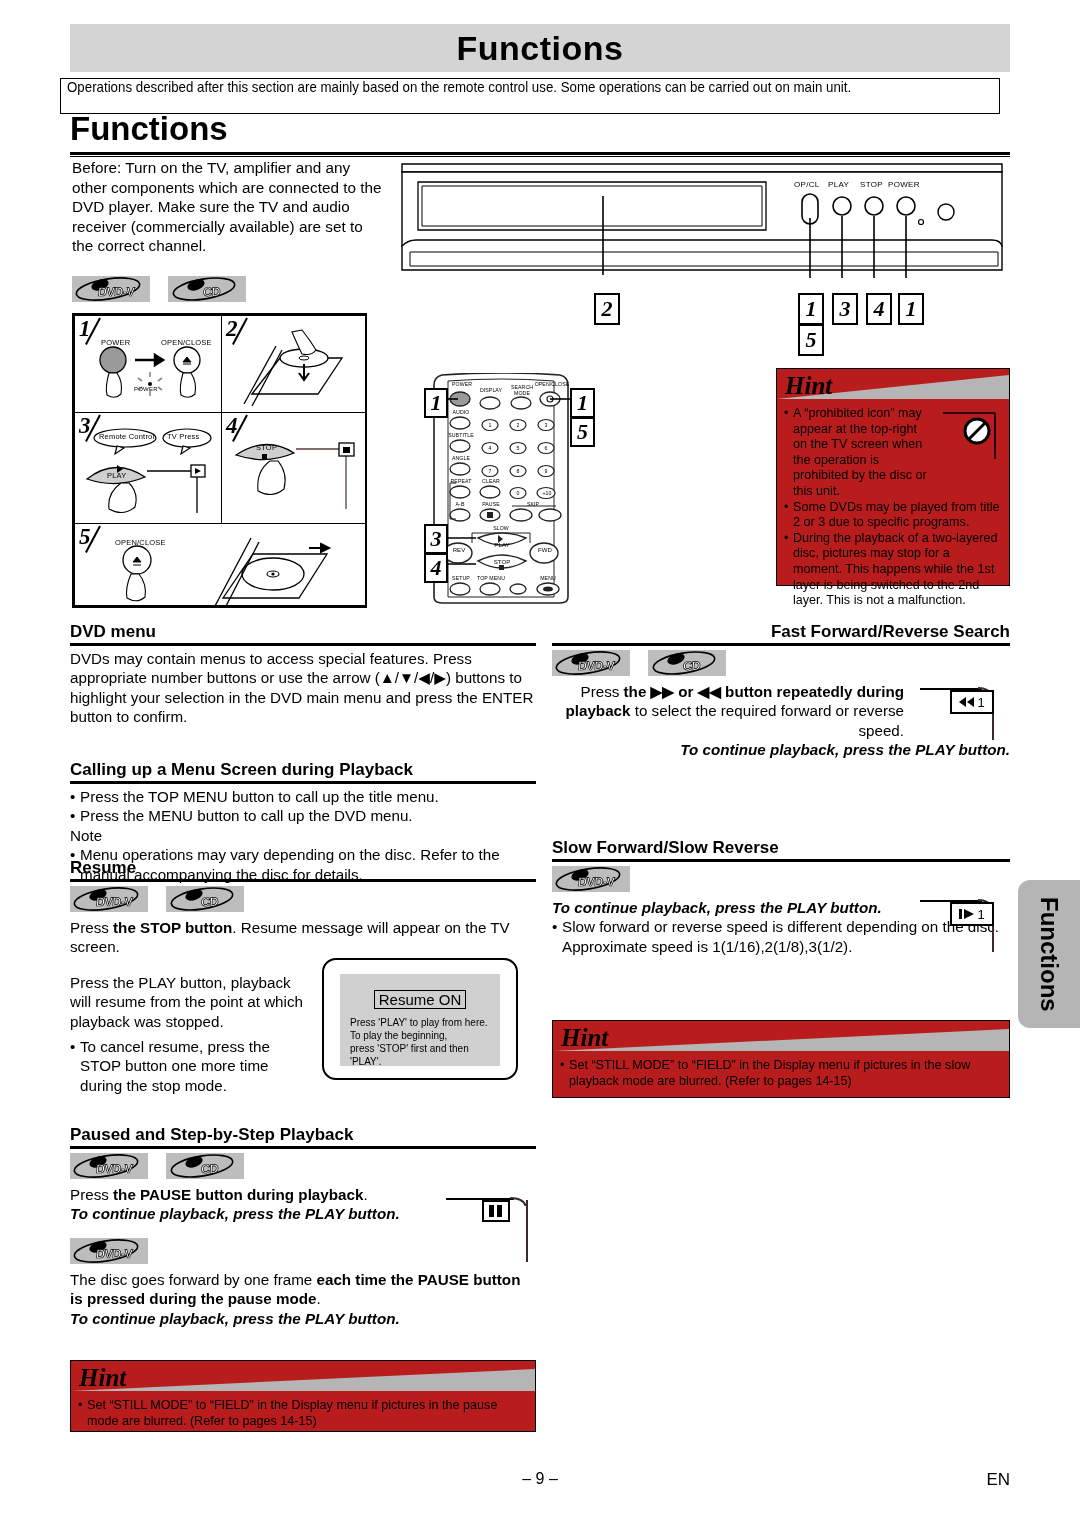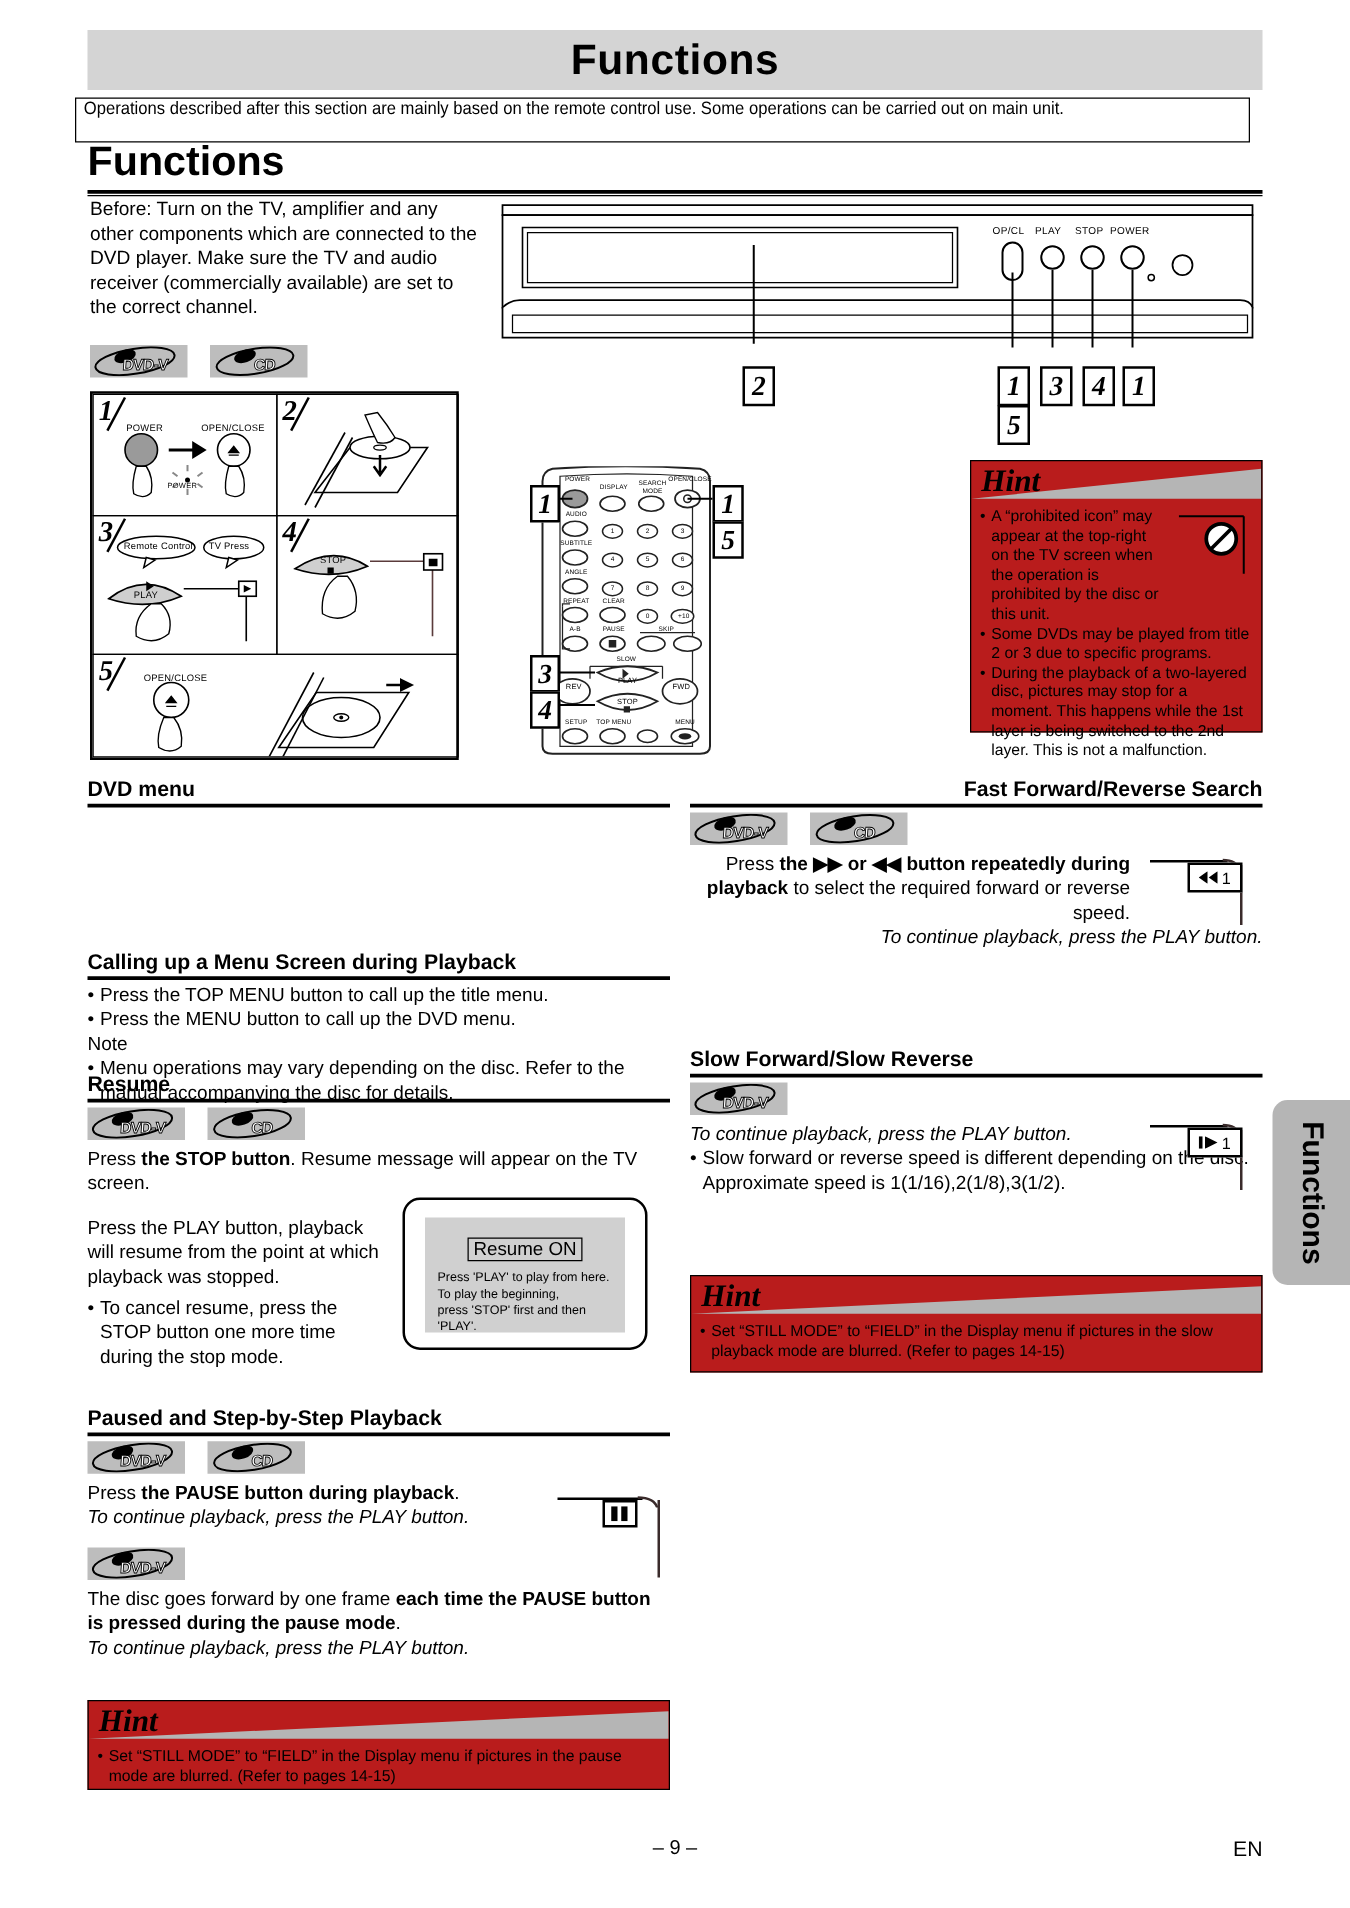--- a/index.html
+++ b/index.html
@@ -29,21 +29,21 @@
     font-size:33px; font-weight:bold;
   }
   .sect-rule {
     position:absolute; left:70px; top:152px; width:940px; height:0;
     border-top:3px solid #000; border-bottom:1px solid #000; height:5px;
   }
 
   
   .txt { font-size:15.2px; line-height:19.4px; }
   .txt b { font-weight:bold; }
-  .txt i { font-style:italic; font-weight:normal; }
+  .txt i { font-style:italic; font-weight:bold; }
   .h3 { font-size:17px; font-weight:bold; }
   .h3wrap { border-bottom:3px solid #000; padding-bottom:1px; }
   .bullets { margin:0; padding:0; list-style:none; }
   .bullets li { position:relative; padding-left:10px; font-size:15.2px; line-height:19.4px; }
   .bullets li:before { content:"\2022"; position:absolute; left:0; top:0; }
 
   
   .badges { display:flex; gap:18px; margin:4px 0 6px 0; }
   .badge {
     width:78px; height:26px; background:#bdbdbd;
@@ -384,20 +384,21 @@
     <svg style="position:absolute;right:6px;top:38px;" width="60" height="56">
       <line x1="0" y1="6" x2="52" y2="6" stroke="#000" stroke-width="1.6"></line>
       <line x1="52" y1="6" x2="52" y2="52" stroke="#000" stroke-width="1.6"></line>
       <circle cx="34" cy="24" r="12" fill="#fff" stroke="#000" stroke-width="3"></circle>
       <line x1="25" y1="33" x2="43" y2="15" stroke="#000" stroke-width="3"></line>
     </svg>
   </div>
 
   <div style="position:absolute;left:70px;top:622px;width:466px;">
     <div class="h3wrap"><span class="h3">DVD menu</span></div>
+    <div class="txt" style="margin-top:3px;">DVDs may contain menus to access special features. Press appropriate number buttons or use the arrow (▲/▼/◀/▶) buttons to highlight your selection in the DVD main menu and press the ENTER button to confirm.</div>
   </div>
 
   <div style="position:absolute;left:70px;top:760px;width:466px;">
     <div class="h3wrap"><span class="h3">Calling up a Menu Screen during Playback</span></div>
     <ul class="bullets" style="margin-top:3px;">
       <li>Press the TOP MENU button to call up the title menu.</li>
       <li>Press the MENU button to call up the DVD menu.</li>
     </ul>
     <div class="txt">Note</div>
     <ul class="bullets">

